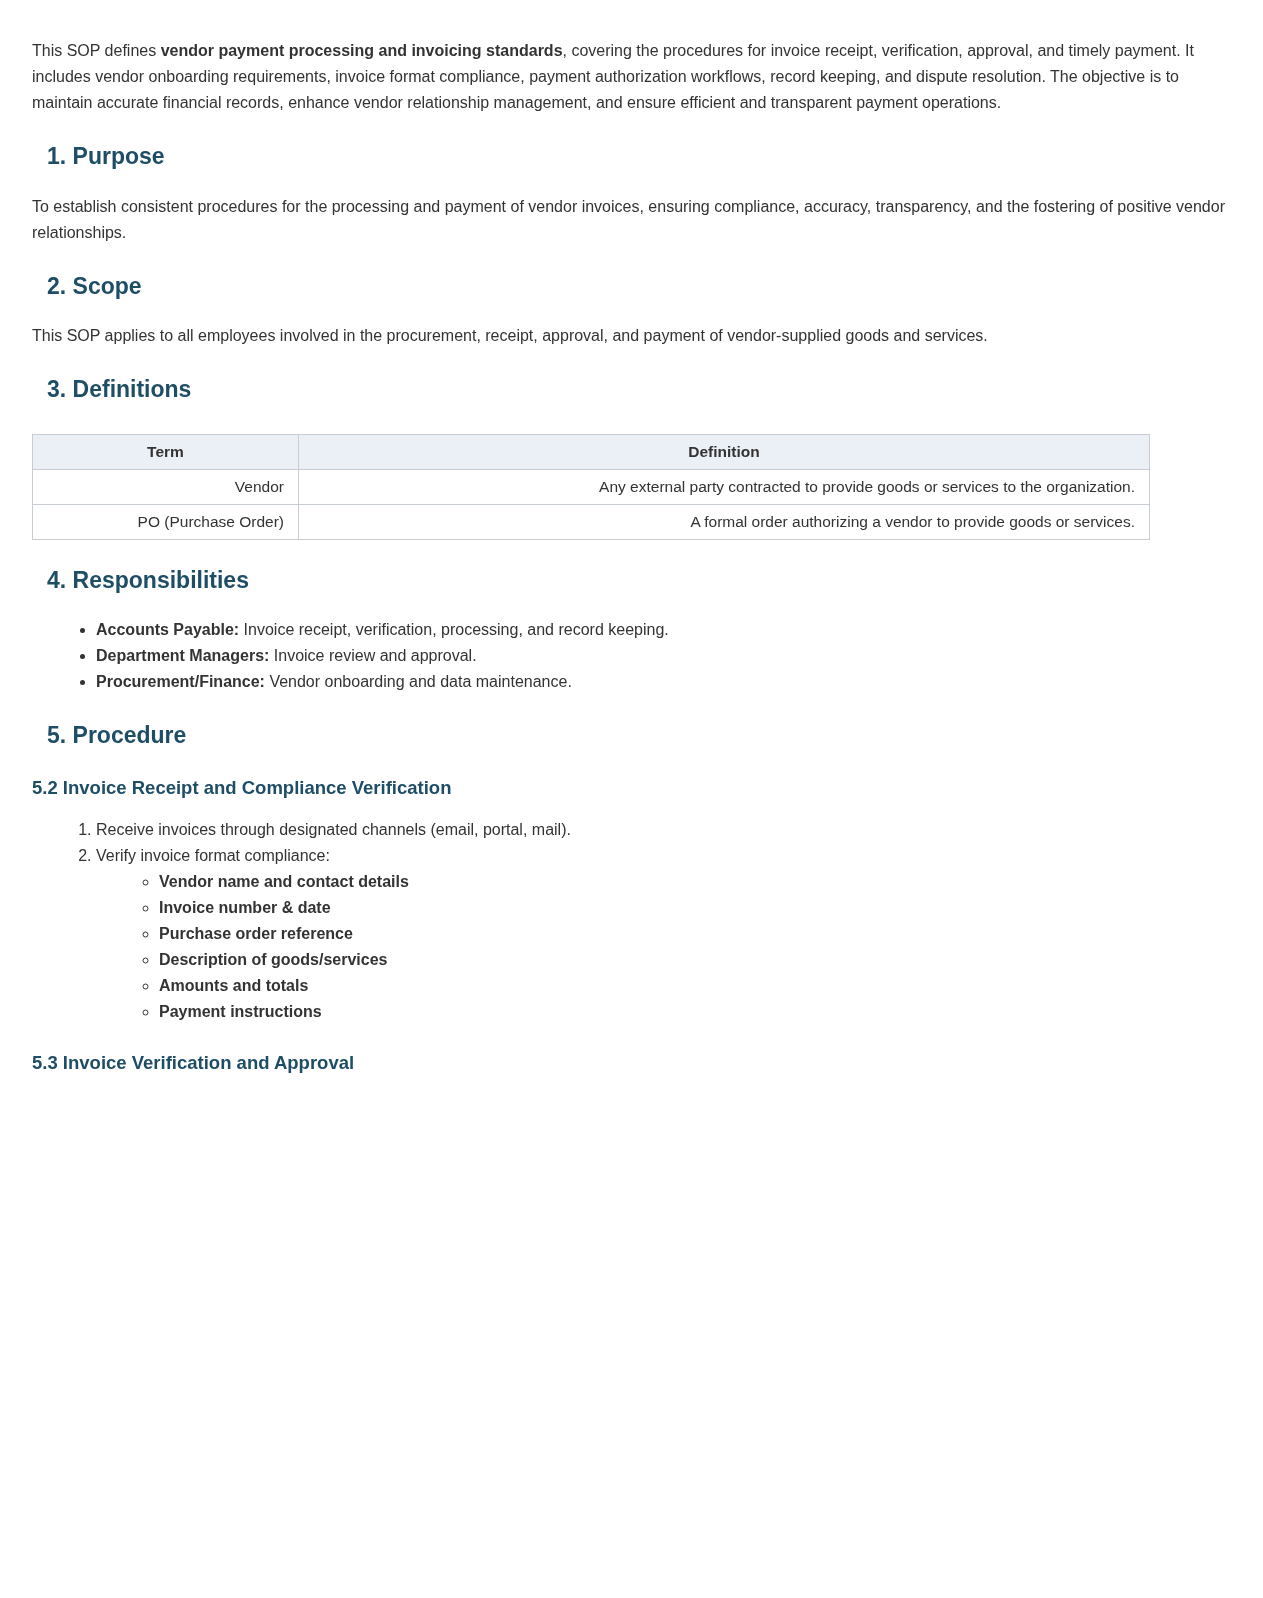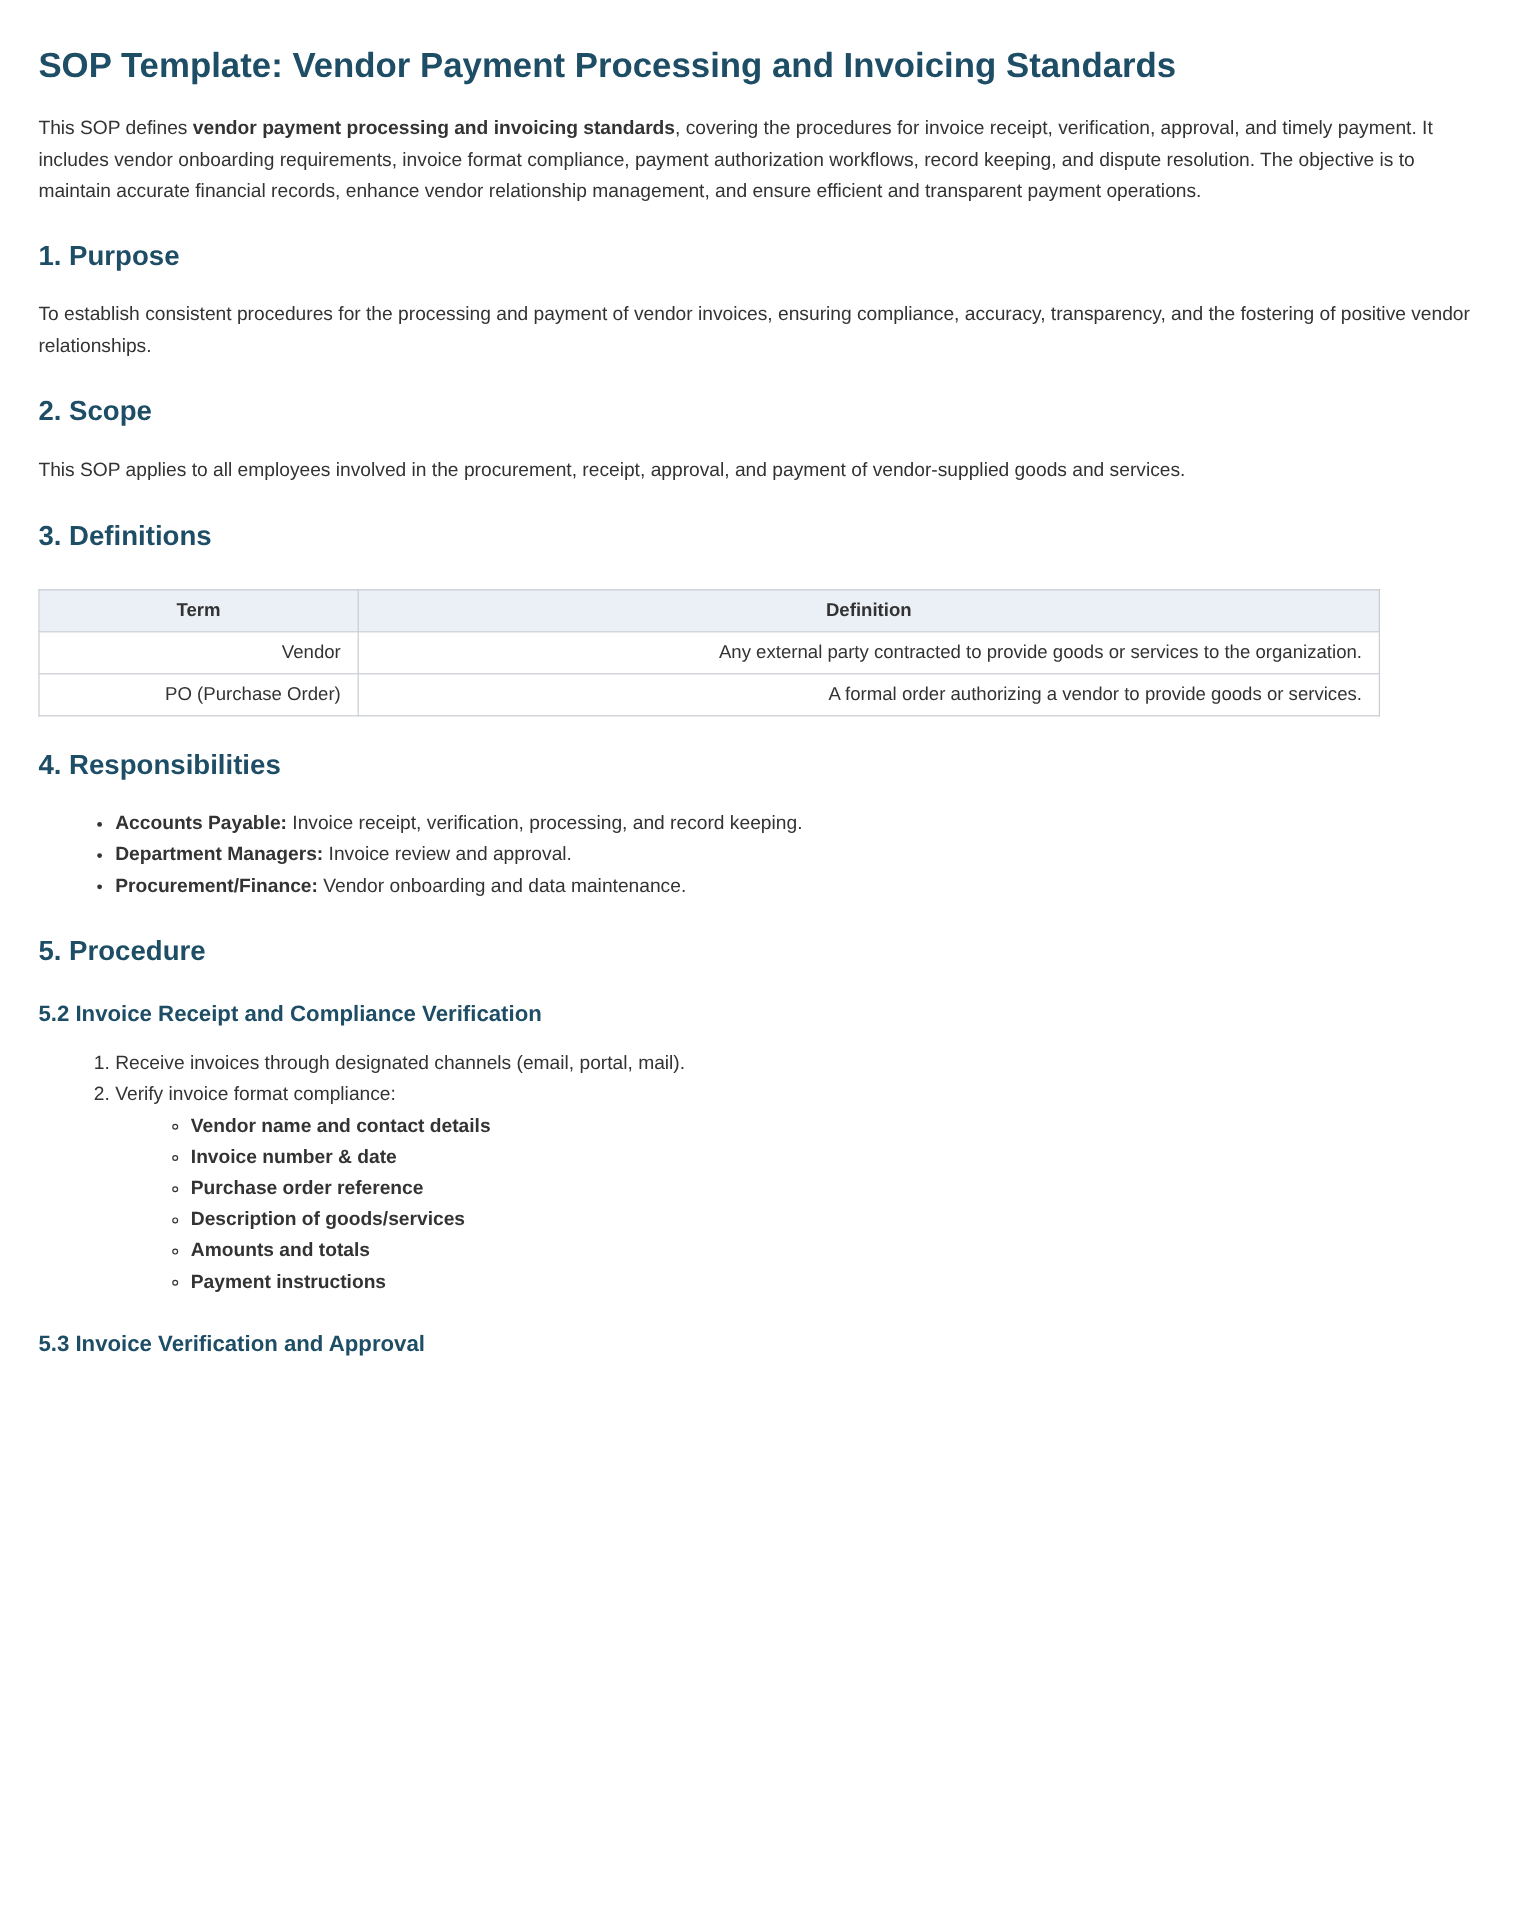--- a/index.html
+++ b/index.html
@@ -35,21 +35,21 @@
     line-height:1.2;
     font-weight:bold;
     color:var(--heading);
     margin:0 0 22px 0;
   }
   h2{
     font-size:23px;
     line-height:1.2;
     font-weight:bold;
     color:var(--heading);
-    margin:27px 0 23px 0;
+    margin:27px 0 23px 15px;
   }
   h3{
     font-size:18.5px;
     line-height:1.2;
     font-weight:bold;
     color:var(--heading);
     margin:27px 0 18px 0;
   }
   p{
     font-size:16px;
@@ -95,21 +95,20 @@
     line-height:26px;
   }
 </style>
 </head>
 <body>
 
 <div class="page">
   <div class="viewport">
     <main class="content">
 
-      <h1>SOP Template: Vendor Payment Processing and Invoicing Standards</h1>
 
       <p><span>This SOP defines </span><strong>vendor payment processing and invoicing standards</strong><span>, covering the procedures for invoice receipt, verification, approval, and timely payment. It includes vendor onboarding requirements, invoice format compliance, payment authorization workflows, record keeping, and dispute resolution. The objective is to maintain accurate financial records, enhance vendor relationship management, and ensure efficient and transparent payment operations.</span></p>
 
       <h2>1. Purpose</h2>
       <p>To establish consistent procedures for the processing and payment of vendor invoices, ensuring compliance, accuracy, transparency, and the fostering of positive vendor relationships.</p>
 
       <h2>2. Scope</h2>
       <p>This SOP applies to all employees involved in the procurement, receipt, approval, and payment of vendor-supplied goods and services.</p>
 
       <h2>3. Definitions</h2>

